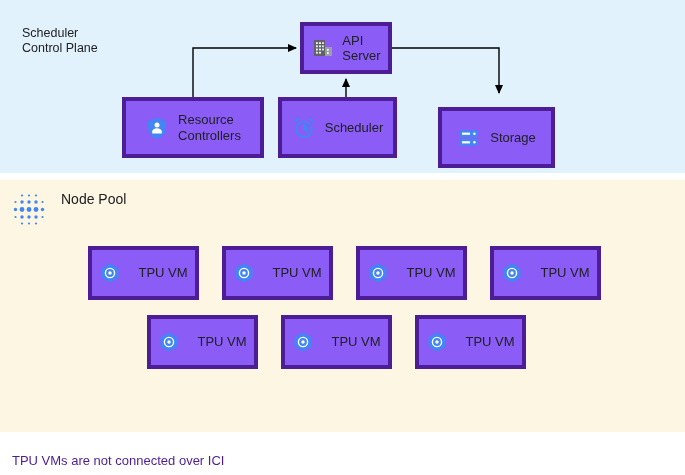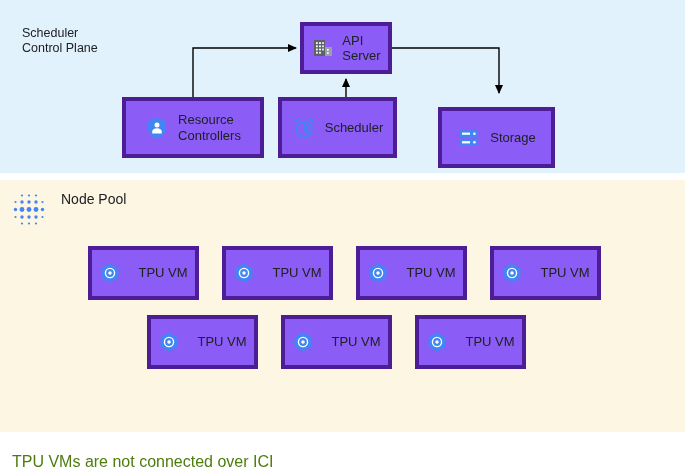--- a/index.html
+++ b/index.html
@@ -110,22 +110,22 @@
     width: 685px;
     height: 475px;
     pointer-events: none;
   }
 
   
   #footer-note {
     position: absolute;
     left: 12px;
     top: 453px;
-    font-size: 16px;
-    color: #4d7c0f;
+    font-size: 13px;
+    color: #4c1d95;
   }
 </style>
 </head>
 <body>
 
 <div class="band" id="control-plane-band"></div>
 <div class="band" id="node-pool-band"></div>
 
 <svg id="connectors" viewBox="0 0 685 475" xmlns="http://www.w3.org/2000/svg">
   <defs>

